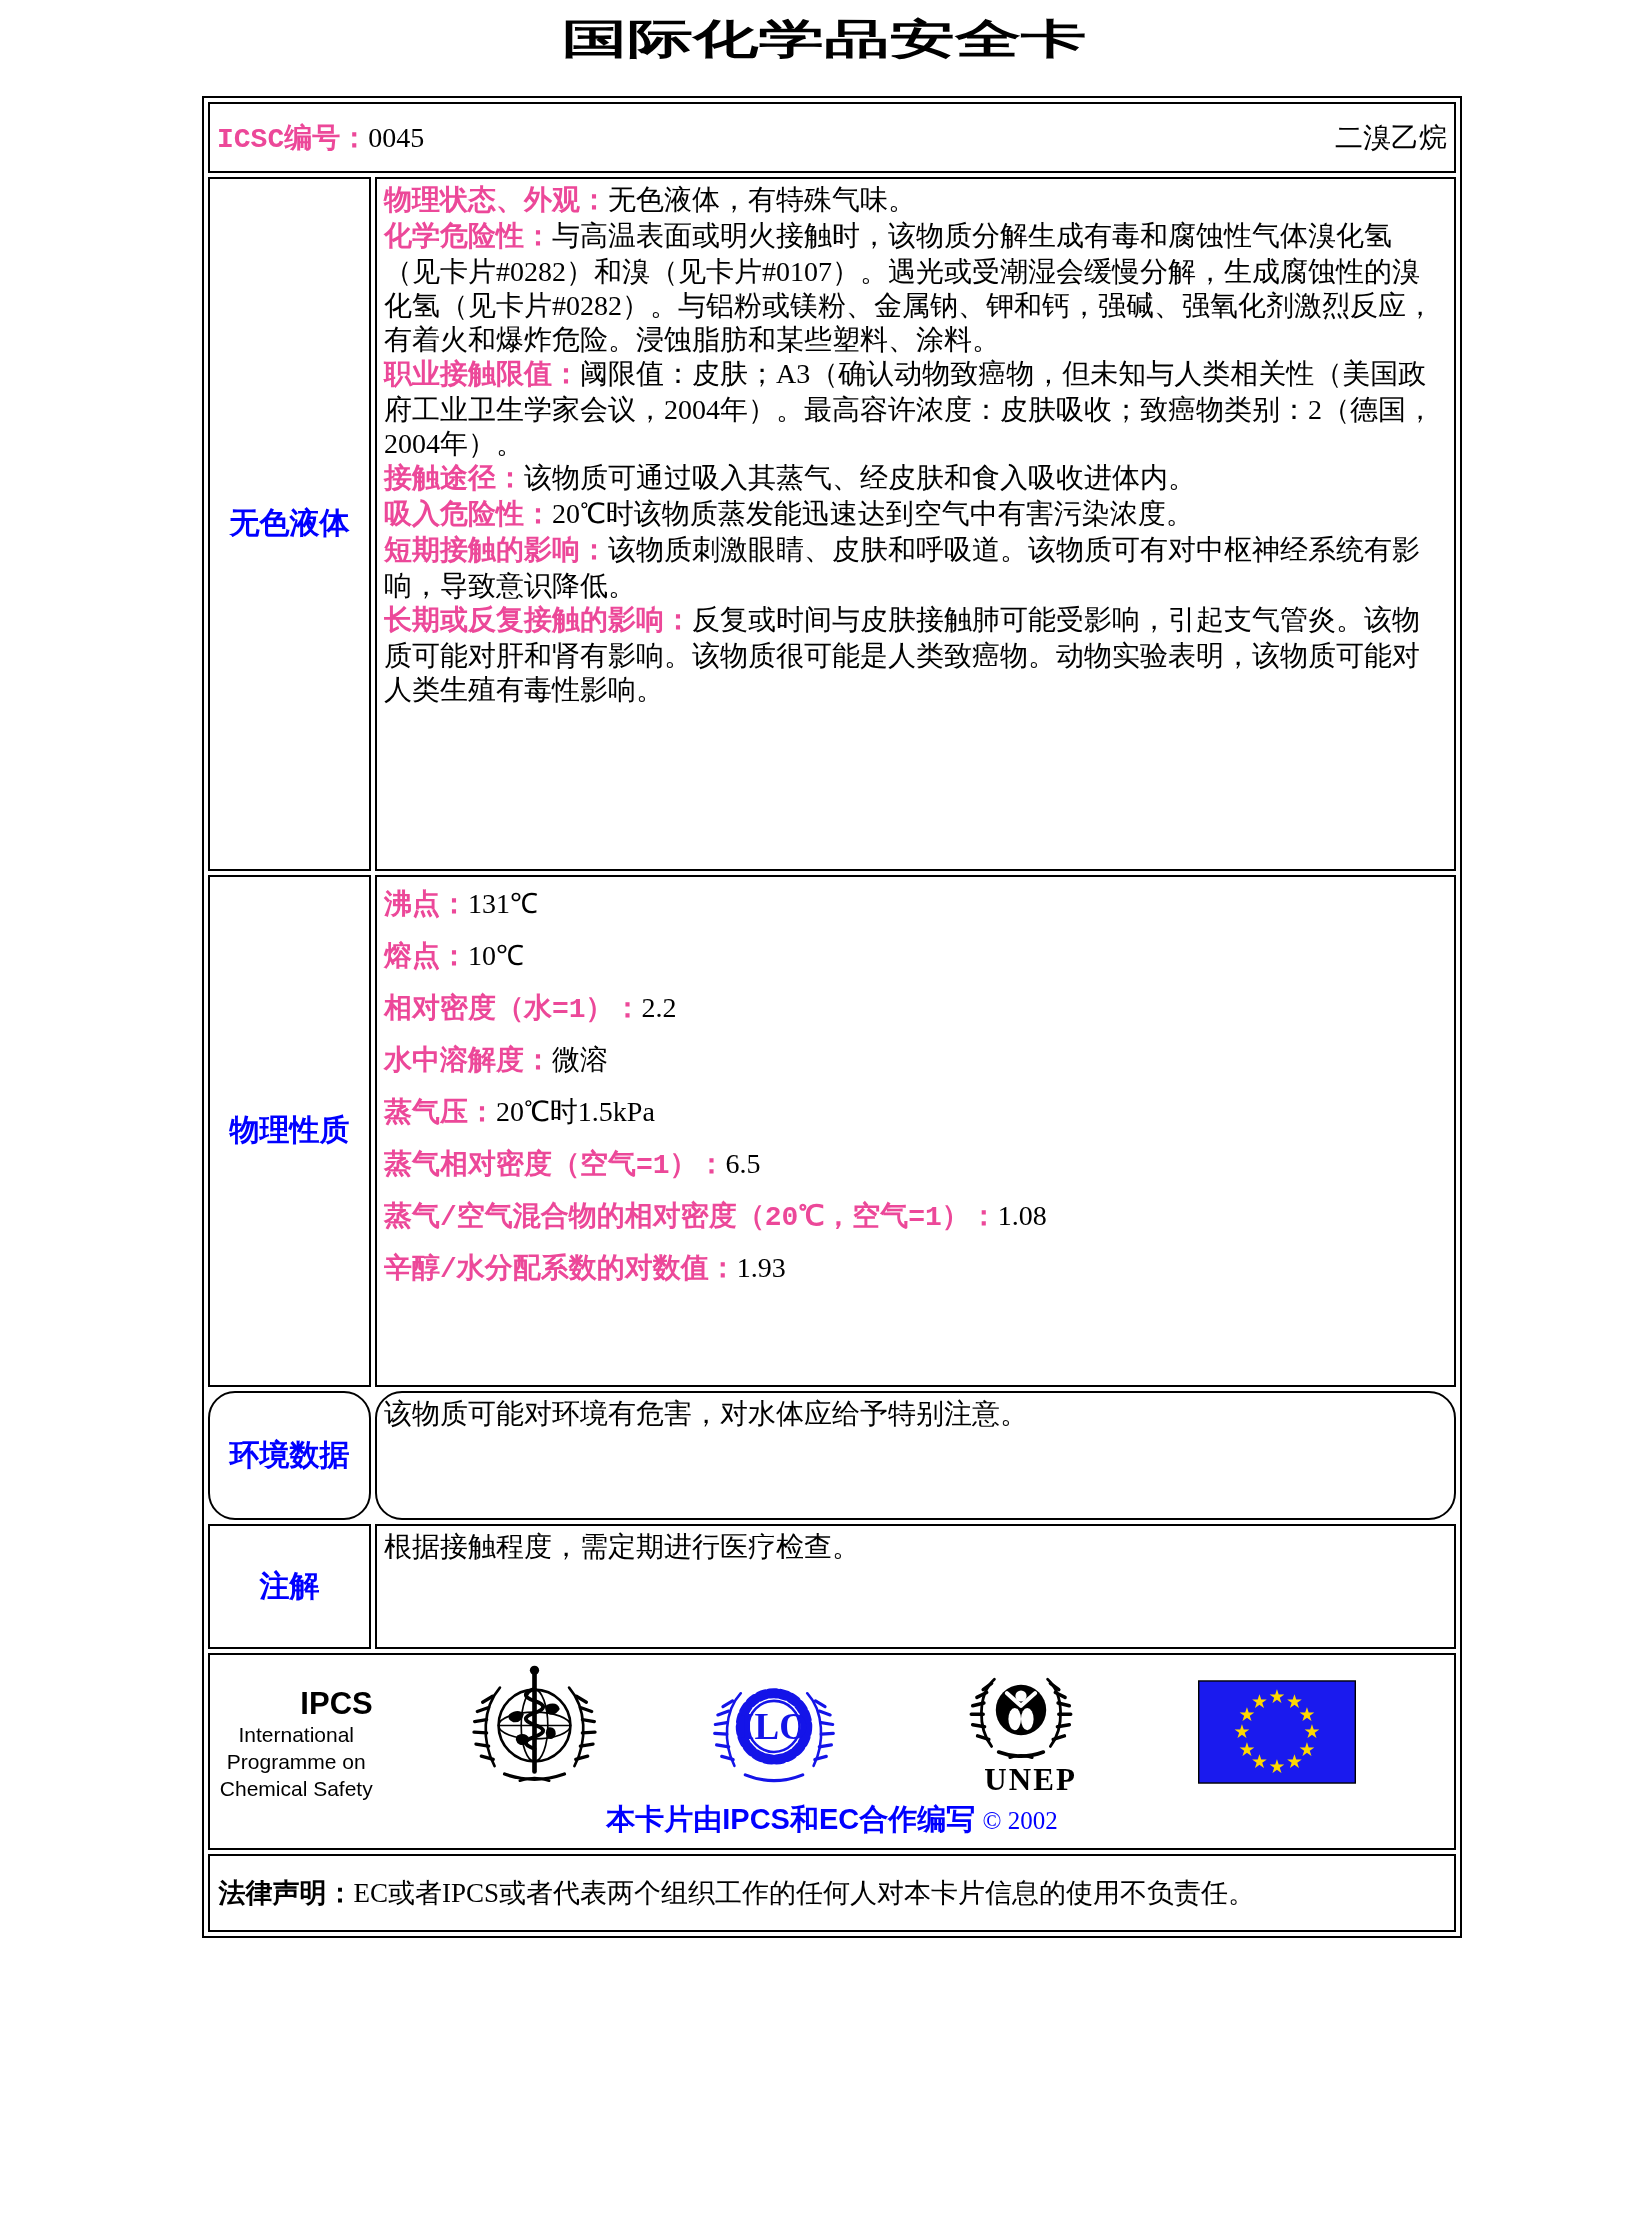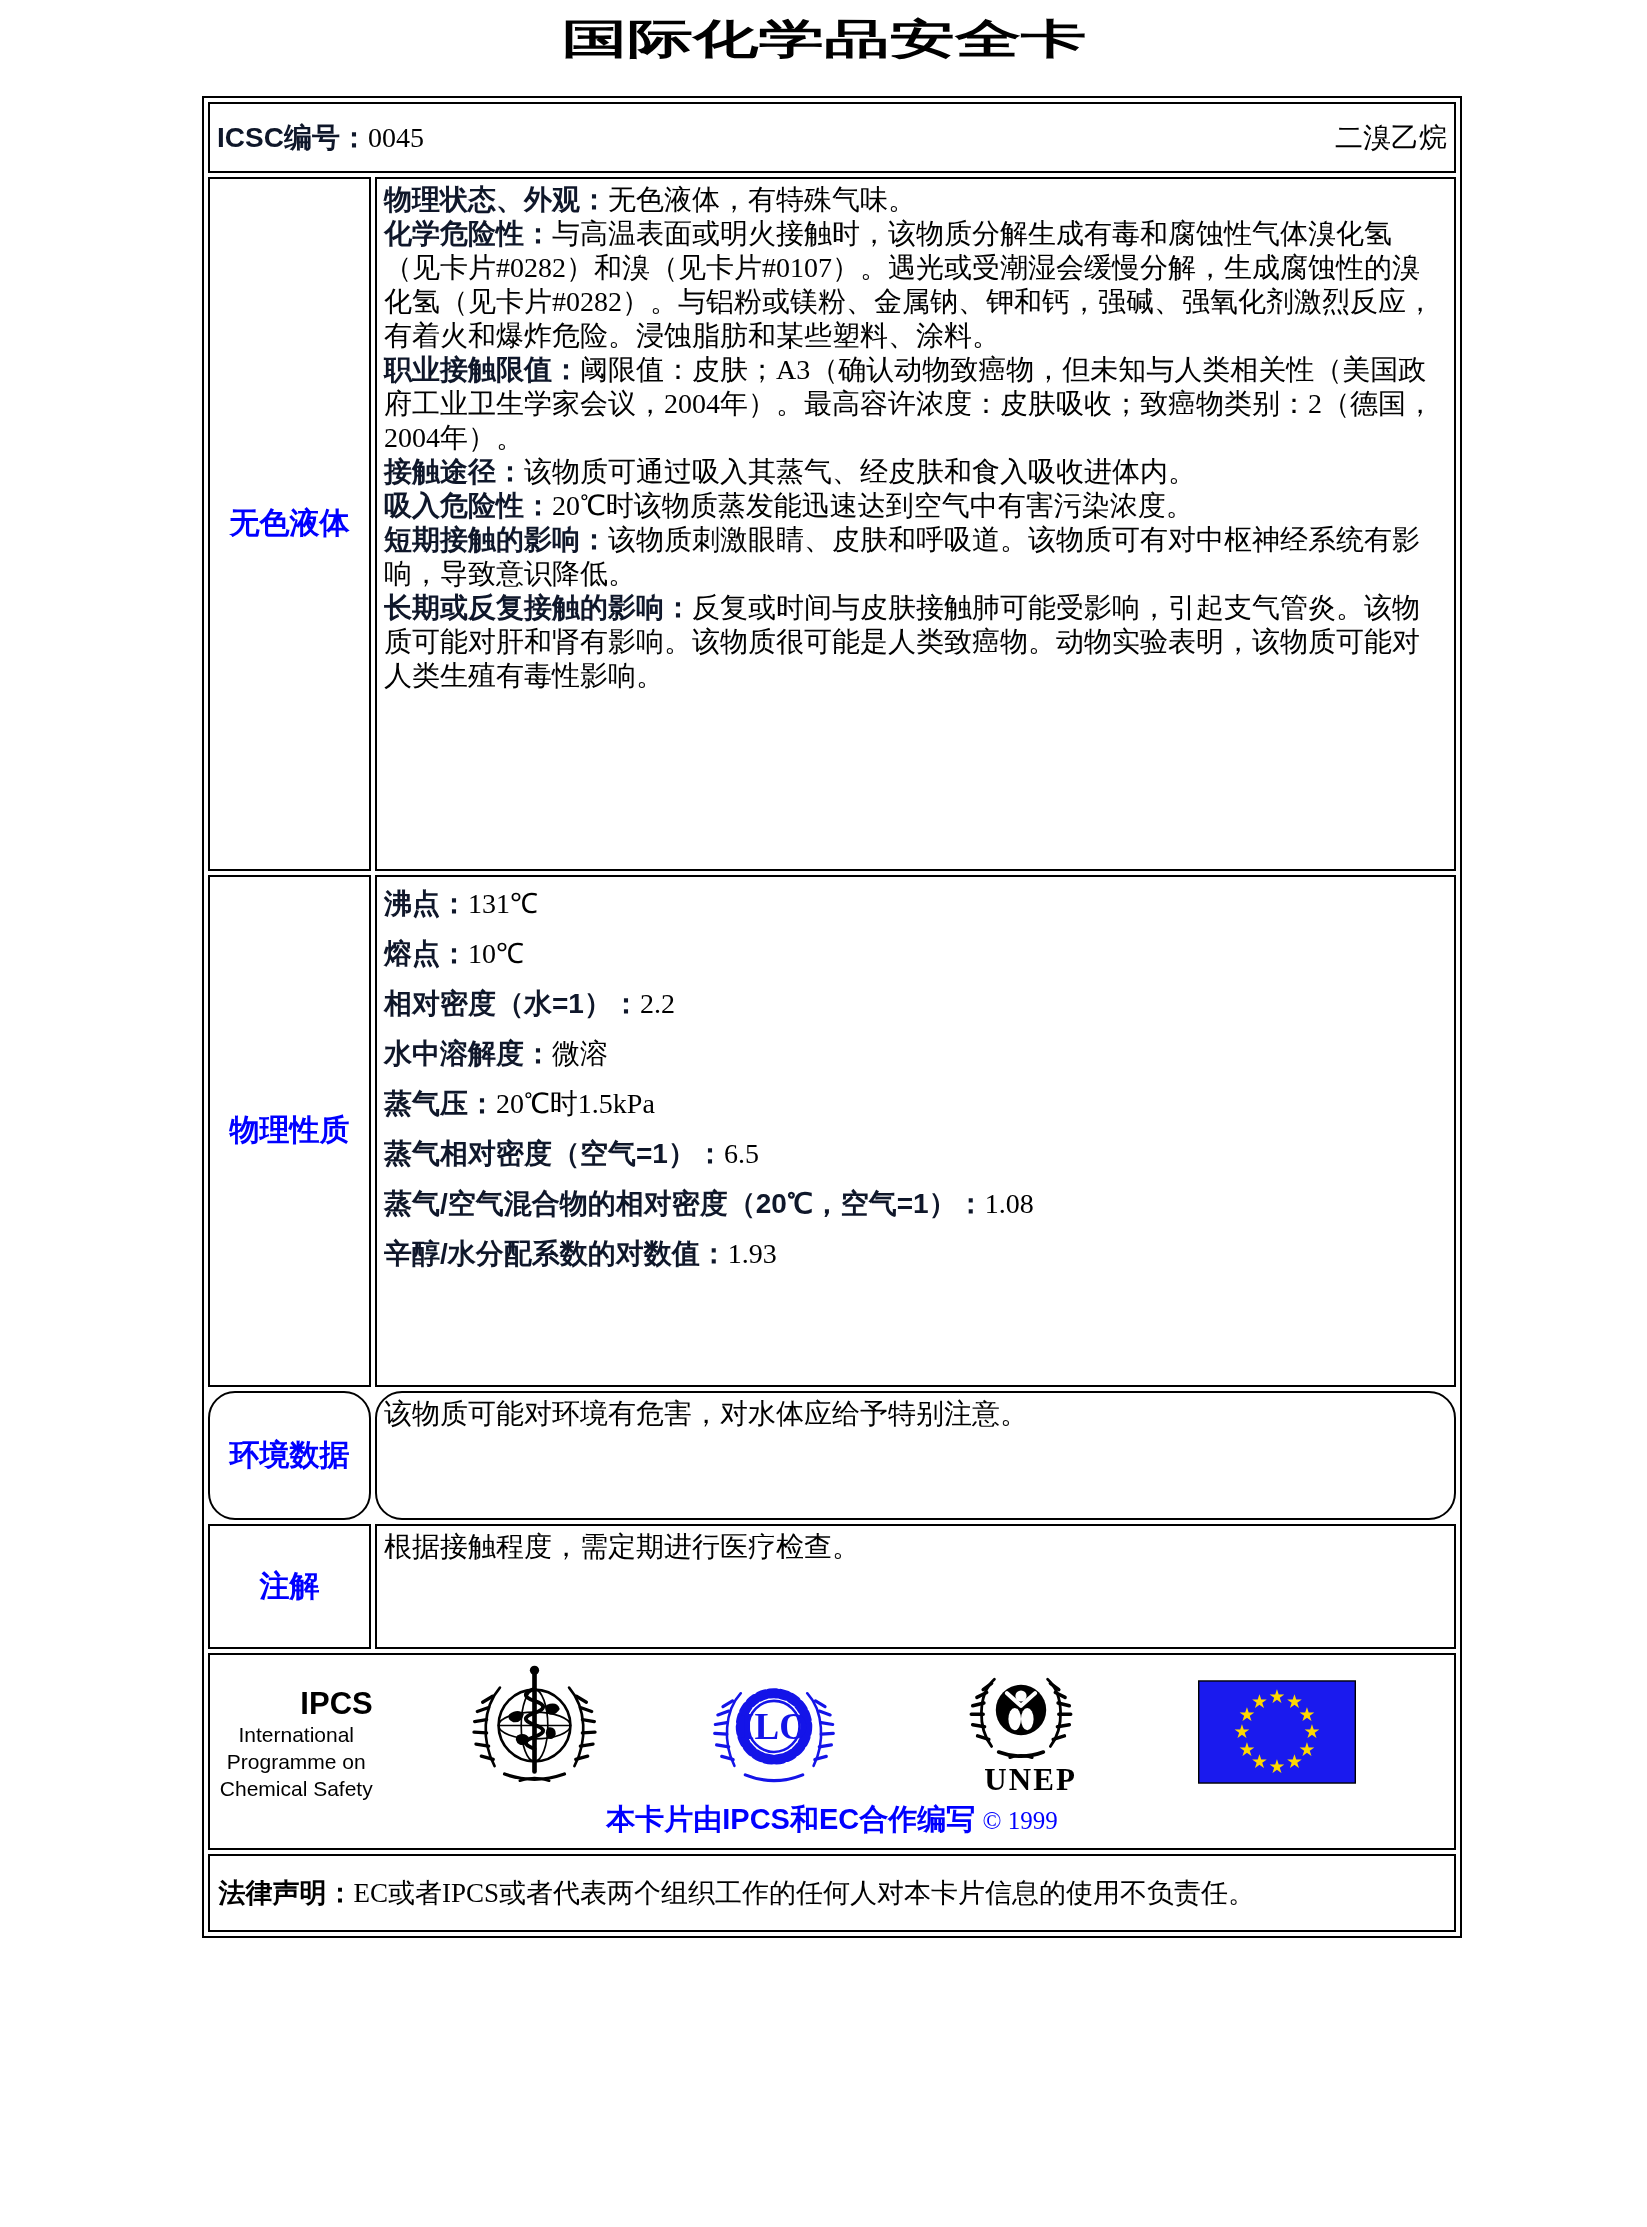--- a/index.html
+++ b/index.html
@@ -35,21 +35,21 @@
   .r5 td { height:114px; }
   .r6 td { height:39px; }
   .r7 td { height:193px; }
   .r8 td { height:60px; }
 
   .hdr-cell {
     vertical-align:middle; padding:0 7px; font-size:28px;
   }
   .hdr-flex { display:flex; justify-content:space-between; align-items:center; }
   .blue-lbl {
-    font-family:Liberation Sans, sans-serif; font-weight:bold; color:#0f172a;
+    font-family:Liberation Mono, monospace; font-weight:bold; color:#ec4899;
   }
   p.kv { margin:0; }
   .prop { margin:5.6px 0 16px 0; }
   .prop:last-child { margin-bottom:0; }
 
   .logos-wrap { position:relative; width:100%; height:191px; }
   .ipcs-block { position:absolute; left:9.8px; top:32px; font-family:"Liberation Sans", sans-serif; }
   .ipcs-name { font-size:31px; font-weight:bold; line-height:34px;text-align:right; }
   .ipcs-line { font-size:21px; line-height:27px;text-align:center; }
   .who-logo  { position:absolute; left:258px; top:4.2px; }
@@ -211,21 +211,21 @@
               <text x="88" y="126">★</text>
               <text x="70" y="108">★</text>
               <text x="63" y="83">★</text>
               <text x="70" y="58">★</text>
               <text x="88" y="40">★</text>
             </g>
           </svg>
 
           <div class="credit-line">
             <span class="credit-main">本卡片由IPCS和EC合作编写</span>
-            <span class="credit-year">© 1999</span>
+            <span class="credit-year">© 2002</span>
           </div>
         </div>
       </td>
     </tr>
 
     <tr class="r8">
       <td colspan="2" class="legal-cell">
         <span class="legal-label">法律声明：</span><span>EC或者IPCS或者代表两个组织工作的任何人对本卡片信息的使用不负责任。</span>
       </td>
     </tr>

